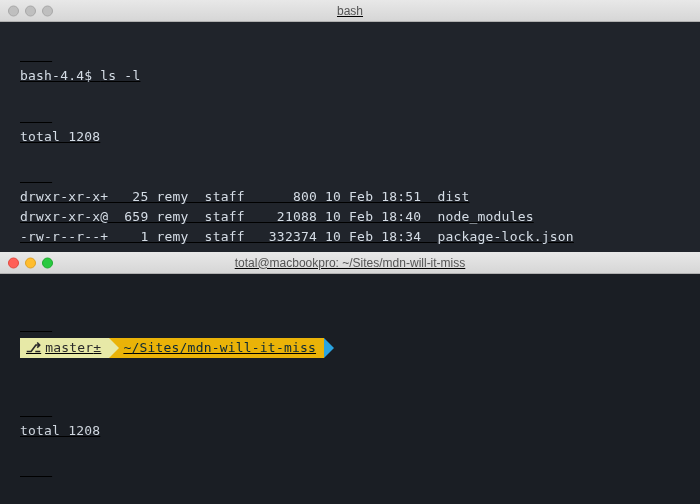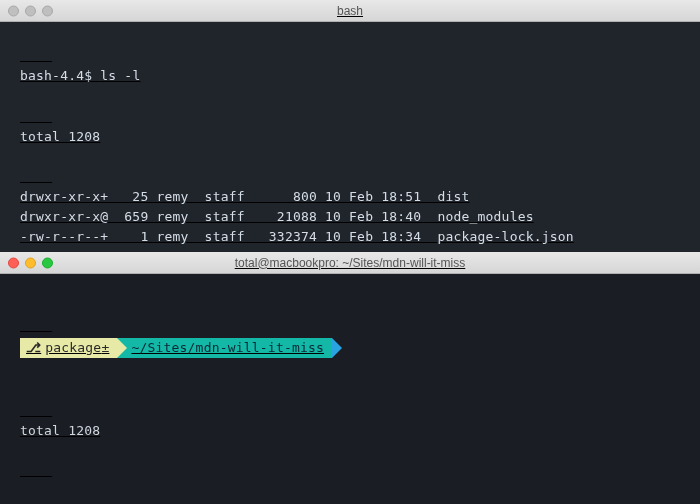--- a/index.html
+++ b/index.html
@@ -87,21 +87,21 @@
     content: "";
     position: absolute;
     right: -10px; top: 0;
     border-top: 10px solid transparent;
     border-bottom: 10px solid transparent;
     border-left: 10px solid currentColor;
     z-index: 2;
   }
   .seg-a { background: #e7e9a7; color: #e7e9a7; }
   .seg-a .txt { color: #2a2a2a; }
-  .seg-b { background: #14b8a6; color: #2aa4e0; padding-left: 14px; }
+  .seg-b { background: #eab308; color: #2aa4e0; padding-left: 14px; }
   .seg-b .txt { color: #0b2836; }
   .seg-b::after { border-left-color: #2aa4e0; }
   .pl-branch { font-weight: bold; margin-right: 4px; color: #2a2a2a; }
   .prompt-caret { color: #8cc26a; }
 </style>
 </head>
 <body>
 
 <div class="window">
   <div class="titlebar">
@@ -126,21 +126,21 @@
       <span class="tl-close"></span>
       <span class="tl-min"></span>
       <span class="tl-max"></span>
     </div>
     <span>total@macbookpro: ~/Sites/mdn-will-it-miss</span>
   </div>
   <div class="term term-bottom">
 
     <div class="pl">
       <div class="seg seg-a">
-        <span class="txt"><span class="pl-branch">⎇</span><span>package</span><span>±</span></span>
+        <span class="txt"><span class="pl-branch">⎇</span><span>master</span><span>±</span></span>
       </div>
       <div class="seg seg-b">
         <span class="txt">~/Sites/mdn-will-it-miss</span>
       </div>
     </div>
 
     <div class="row">total 1208</div>
     
 
     

